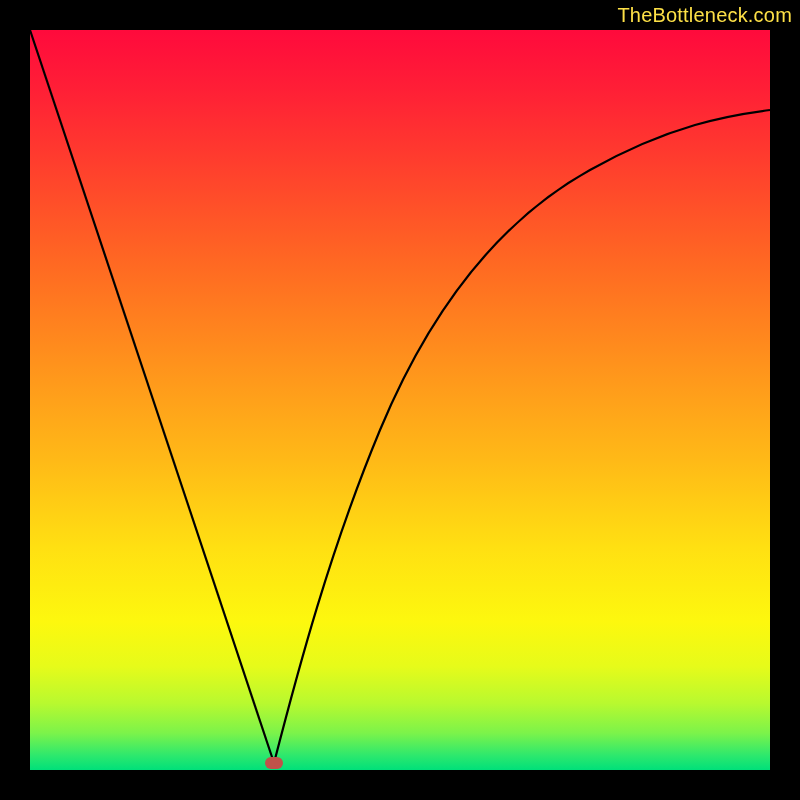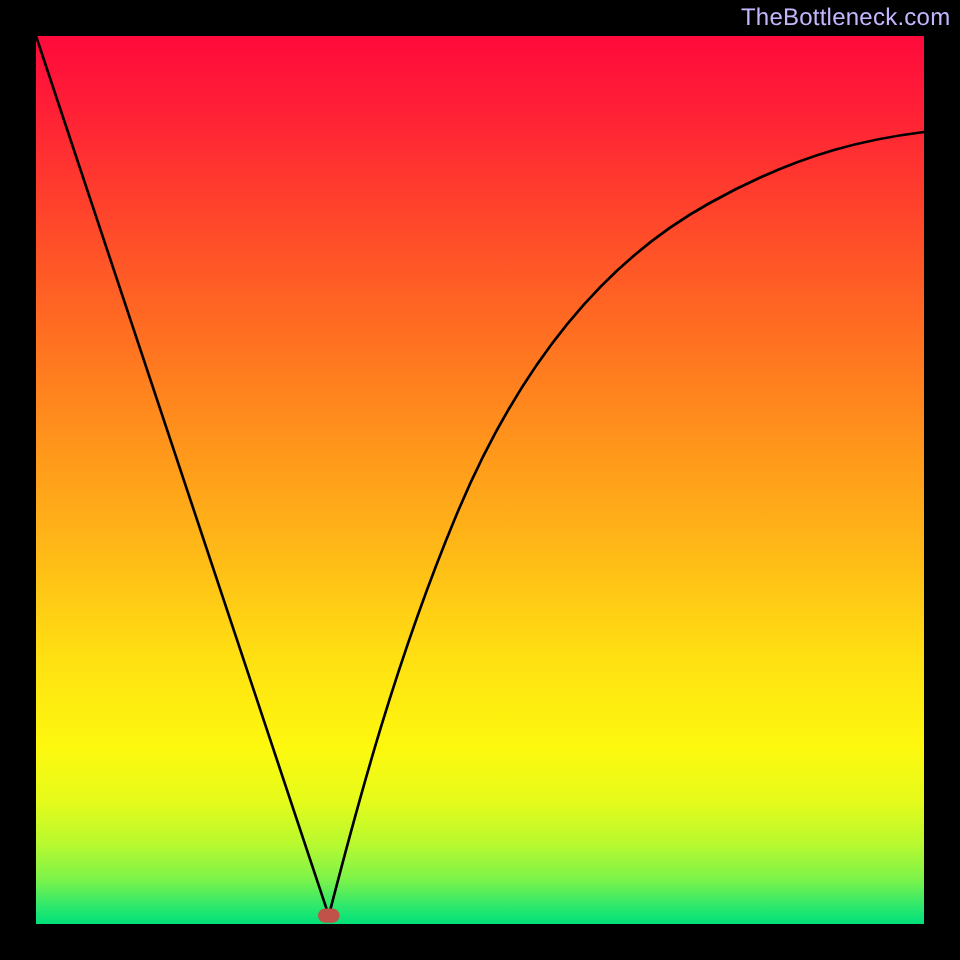--- a/index.html
+++ b/index.html
@@ -38,21 +38,21 @@
       #b8f92f 91%,
       #7cf34a 95%,
       #2ee86d 98%,
       #00e07a 100%
     );
   }
   .watermark {
     position: absolute;
     top: 4px;
     right: 8px;
-    color: #c4b5fd;
+    color: #fde047;
     font-size: 20px;
     font-weight: 400;
     letter-spacing: 0.2px;
     user-select: none;
   }
   svg.curve {
     position: absolute;
     left: 0;
     top: 0;
     width: 740px;

